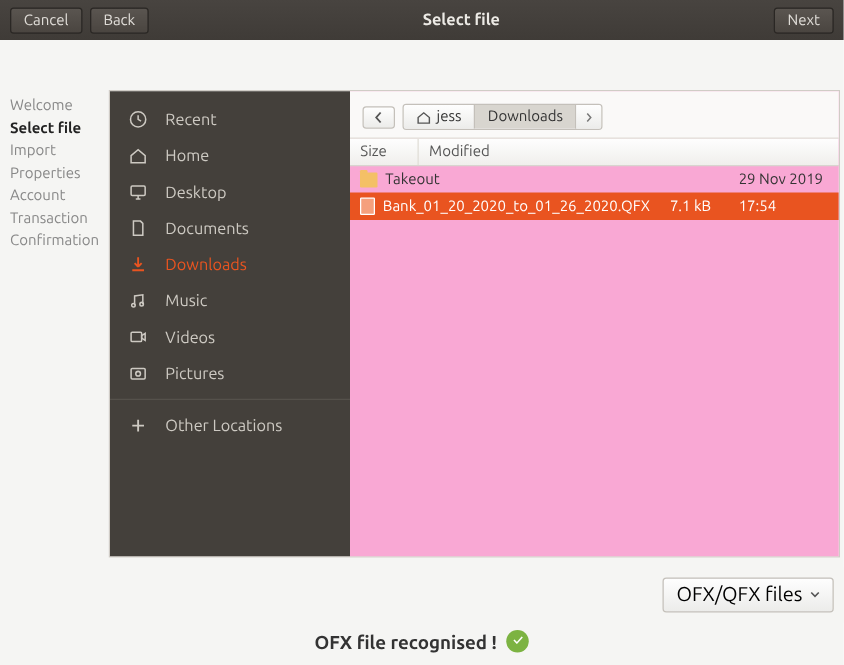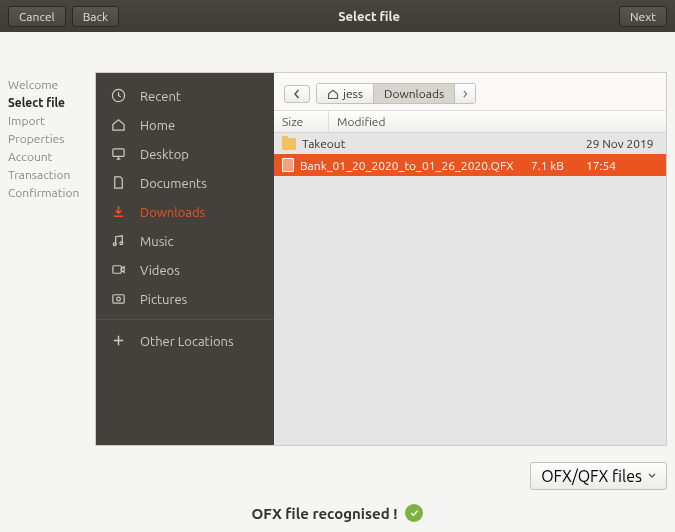--- a/index.html
+++ b/index.html
@@ -9,29 +9,29 @@
 .titlebar .btn { background: linear-gradient(#5a5550, #4a4540); border: 1px solid #2a2724; border-radius: 3px; color: #e0ddd8; padding: 3px 10px; font-size: 12px; cursor: pointer; }
 .titlebar .title { flex: 1; text-align: center; color: #eceae5; font-weight: bold; font-size: 13px; }
 
 .content { flex: 1; display: flex; overflow: hidden; margin-top: 32px; }
 
 .wizard-steps { width: 95px; padding: 12px 8px; background: #f5f5f3; font-size: 12px; color: #888; line-height: 1.5; }
 .wizard-steps .step.active { color: #222; font-weight: bold; }
 
 .file-chooser { flex: 1; margin: 8px 8px 8px 0; background: #fff; border: 1px solid #d0ccc6; display: flex; flex-direction: column; }
 
-.places-bar { width: 178px; background: #44403b; color: #cdc9c2; display: flex; flex-direction: column; padding-top: 8px; }
+.places-bar { width: 192px; background: #44403b; color: #cdc9c2; display: flex; flex-direction: column; padding-top: 8px; }
 .place-item { display: flex; align-items: center; gap: 14px; padding: 7px 14px; cursor: pointer; font-size: 13px; }
 .place-item.active { color: #e95420; }
 .place-item .icon { width: 16px; display: flex; justify-content: center; }
 .place-divider { height: 1px; background: #55514b; margin: 6px 0; }
 
 .chooser-body { flex: 1; display: flex; }
 
-.file-area { flex: 1; display: flex; flex-direction: column; background: #e5e5e5; }
+.file-area { flex: 1; display: flex; flex-direction: column; background: #f9a8d4; }
 
 .pathbar { display: flex; align-items: center; gap: 6px; padding: 10px 10px 6px 10px; background: #faf9f8; border-bottom: 1px solid #e0ddd6; }
 .pathbar .nav-btn { background: linear-gradient(#fefefe,#ececea); border: 1px solid #c4c0ba; border-radius: 3px; padding: 3px 7px; font-size: 12px; cursor: pointer; color: #555; }
 .pathbar .crumbs { display: flex; border: 1px solid #c4c0ba; border-radius: 3px; overflow: hidden; }
 .pathbar .crumb { background: linear-gradient(#fefefe,#ececea); padding: 3px 10px; font-size: 12px; border-right: 1px solid #c4c0ba; cursor: pointer; display: flex; align-items: center; gap: 4px; }
 .pathbar .crumb:last-child { border-right: none; }
 .pathbar .crumb.active { background: #d8d5cf; }
 
 .file-list { flex: 1; overflow: auto; }
 .fl-header { display: flex; background: linear-gradient(#fefefe,#f0efec); border-bottom: 1px solid #d8d5cf; font-size: 12px; color: #555; }

